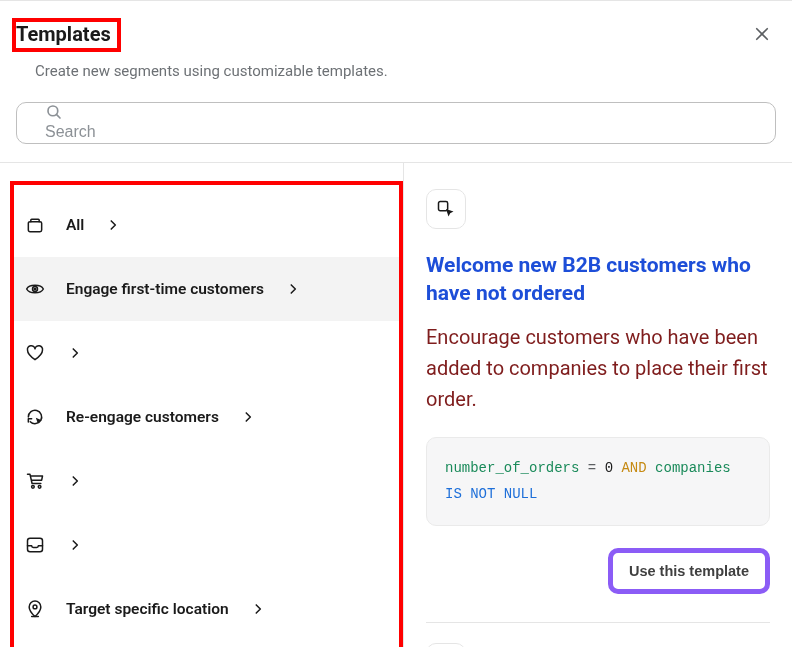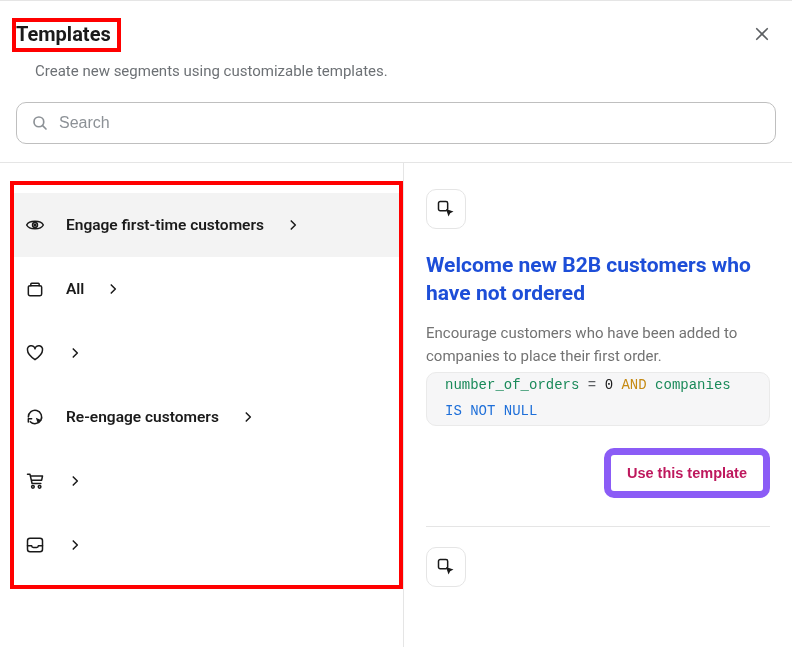--- a/index.html
+++ b/index.html
@@ -52,24 +52,25 @@
       font-size: 15px;
       color: #6d7175;
       margin-top: 10px;
       margin-bottom: 14px;
       margin-left: 19px;
     }
     .search-wrap {
       border: 1px solid #bfbfbf;
       border-radius: 10px;
       display: flex;
-      align-items: center;
-      padding: 0 14px;
+      align-items: flex-start;
+      padding: 0 28px;
       height: 42px;
       margin: 0 16px 0 16px;
+      flex-direction: column;
     }
     .search-wrap svg {
       color: #8c9196;
       margin-right: 10px;
     }
     .search-input {
       border: none;
       outline: none;
       font-size: 16px;
       color: #1a1a1a;
@@ -147,54 +148,54 @@
       margin-bottom: 22px;
     }
     .card-title {
       font-size: 21px;
       font-weight: 700;
       color: #1d4ed8;
       line-height: 1.35;
       margin-bottom: 14px;
     }
     .card-desc {
-      font-size: 15px;
-      color: #737373;
+      font-size: 20px;
+      color: #7f1d1d;
       line-height: 1.55;
-      margin-bottom: 4px;
+      margin-bottom: 22px;
     }
     .code-box {
       background: #f6f6f7;
       border: 1px solid #eaeaea;
       border-radius: 10px;
-      padding: 0 18px;
+      padding: 18px 18px;
       font-family: "SFMono-Regular", Consolas, "Liberation Mono", Menlo, monospace;
       font-size: 14px;
       line-height: 1.85;
       margin-bottom: 22px;
     }
     .code-box .tok-field { color: #1a8a5a; }
     .code-box .tok-op { color: #5c5f62; }
     .code-box .tok-num { color: #1a1a1a; }
     .code-box .tok-kw { color: #c68a13; }
     .code-box .tok-null { color: #1e6fd9; }
     .action-row {
       display: flex;
       justify-content: flex-end;
       margin-bottom: 28px;
     }
     .use-btn {
-      border: 7px solid #8b5cf6;
+      border: 5px solid #8b5cf6;
       background: #fff;
       border-radius: 10px;
       padding: 10px 16px;
       font-size: 14.5px;
       font-weight: 600;
       cursor: pointer;
-      color: #be185d;
+      color: #404040;
     }
     .sep {
       border-top: 1px solid #e5e5e5;
       margin-bottom: 20px;
     }
     .card-icon-box.small {
       margin-bottom: 0;
     }
   </style>
 </head>
@@ -222,43 +223,43 @@
     </svg>
   <input class="search-input" placeholder="Search" style="">
 </div>
 
 <div class="divider"></div>
 
 <div class="main">
   <div class="sidebar">
     <div class="sidebar-inner" id="sidebar-list">
 
-    <div class="cat-item selected">
+    <div class="cat-item">
+          <span class="icon-slot">
+            <svg width="20" height="20" viewBox="0 0 24 24" fill="none" stroke="currentColor" stroke-width="1.8" stroke-linecap="round" stroke-linejoin="round">
+              <rect x="4" y="8" width="16" height="12" rx="2"></rect>
+              <path d="M7 8 V6 a1 1 0 0 1 1-1 h8 a1 1 0 0 1 1 1 V8"></path>
+            </svg>
+          </span>
+          <span class="label">All</span>
+          <span class="chev">
+            <svg width="14" height="14" viewBox="0 0 24 24" fill="none" stroke="currentColor" stroke-width="2.6" stroke-linecap="round" stroke-linejoin="round">
+              <polyline points="9 5 16 12 9 19"></polyline>
+            </svg>
+          </span>
+        </div>
+        <div class="cat-item selected">
           <span class="icon-slot">
             <svg width="20" height="20" viewBox="0 0 24 24" fill="none" stroke="currentColor" stroke-width="1.8" stroke-linecap="round" stroke-linejoin="round">
               <path d="M2 12 C5 6 19 6 22 12 C19 18 5 18 2 12 Z"></path>
               <circle cx="12" cy="12" r="3"></circle>
               <circle cx="12" cy="12" r="1" fill="currentColor"></circle>
             </svg>
           </span>
           <span class="label">Engage first-time customers</span>
-          <span class="chev">
-            <svg width="14" height="14" viewBox="0 0 24 24" fill="none" stroke="currentColor" stroke-width="2.6" stroke-linecap="round" stroke-linejoin="round">
-              <polyline points="9 5 16 12 9 19"></polyline>
-            </svg>
-          </span>
-        </div>
-        <div class="cat-item">
-          <span class="icon-slot">
-            <svg width="20" height="20" viewBox="0 0 24 24" fill="none" stroke="currentColor" stroke-width="1.8" stroke-linecap="round" stroke-linejoin="round">
-              <rect x="4" y="8" width="16" height="12" rx="2"></rect>
-              <path d="M7 8 V6 a1 1 0 0 1 1-1 h8 a1 1 0 0 1 1 1 V8"></path>
-            </svg>
-          </span>
-          <span class="label">All</span>
           <span class="chev">
             <svg width="14" height="14" viewBox="0 0 24 24" fill="none" stroke="currentColor" stroke-width="2.6" stroke-linecap="round" stroke-linejoin="round">
               <polyline points="9 5 16 12 9 19"></polyline>
             </svg>
           </span>
         </div>
         <div class="cat-item">
           <span class="icon-slot">
             <svg width="20" height="20" viewBox="0 0 24 24" fill="none" stroke="currentColor" stroke-width="1.8" stroke-linecap="round" stroke-linejoin="round">
               <path d="M12 20 C12 20 3 14 3 8.5 A4.5 4.5 0 0 1 12 7 A4.5 4.5 0 0 1 21 8.5 C21 14 12 20 12 20 Z"></path>
@@ -300,20 +301,35 @@
             </svg>
           </span>
         </div>
         <div class="cat-item">
           <span class="icon-slot">
             <svg width="20" height="20" viewBox="0 0 24 24" fill="none" stroke="currentColor" stroke-width="1.8" stroke-linecap="round" stroke-linejoin="round">
               <rect x="3" y="4" width="18" height="16" rx="3"></rect>
               <path d="M3 13 H8 a2 2 0 0 0 2 2 h4 a2 2 0 0 0 2-2 H21"></path>
             </svg>
           </span>
+          <span class="chev">
+            <svg width="14" height="14" viewBox="0 0 24 24" fill="none" stroke="currentColor" stroke-width="2.6" stroke-linecap="round" stroke-linejoin="round">
+              <polyline points="9 5 16 12 9 19"></polyline>
+            </svg>
+          </span>
+        </div>
+        <div class="cat-item">
+          <span class="icon-slot">
+            <svg width="20" height="20" viewBox="0 0 24 24" fill="none" stroke="currentColor" stroke-width="1.8" stroke-linecap="round" stroke-linejoin="round">
+              <path d="M12 21 C12 21 5 14.5 5 9.5 A7 7 0 0 1 19 9.5 C19 14.5 12 21 12 21 Z"></path>
+              <circle cx="12" cy="9.5" r="2.3"></circle>
+              <line x1="8" y1="21" x2="16" y2="21"></line>
+            </svg>
+          </span>
+          <span class="label">Target specific location</span>
           <span class="chev">
             <svg width="14" height="14" viewBox="0 0 24 24" fill="none" stroke="currentColor" stroke-width="2.6" stroke-linecap="round" stroke-linejoin="round">
               <polyline points="9 5 16 12 9 19"></polyline>
             </svg>
           </span>
         </div>
       </div>
   </div>
 
   <div class="content">

